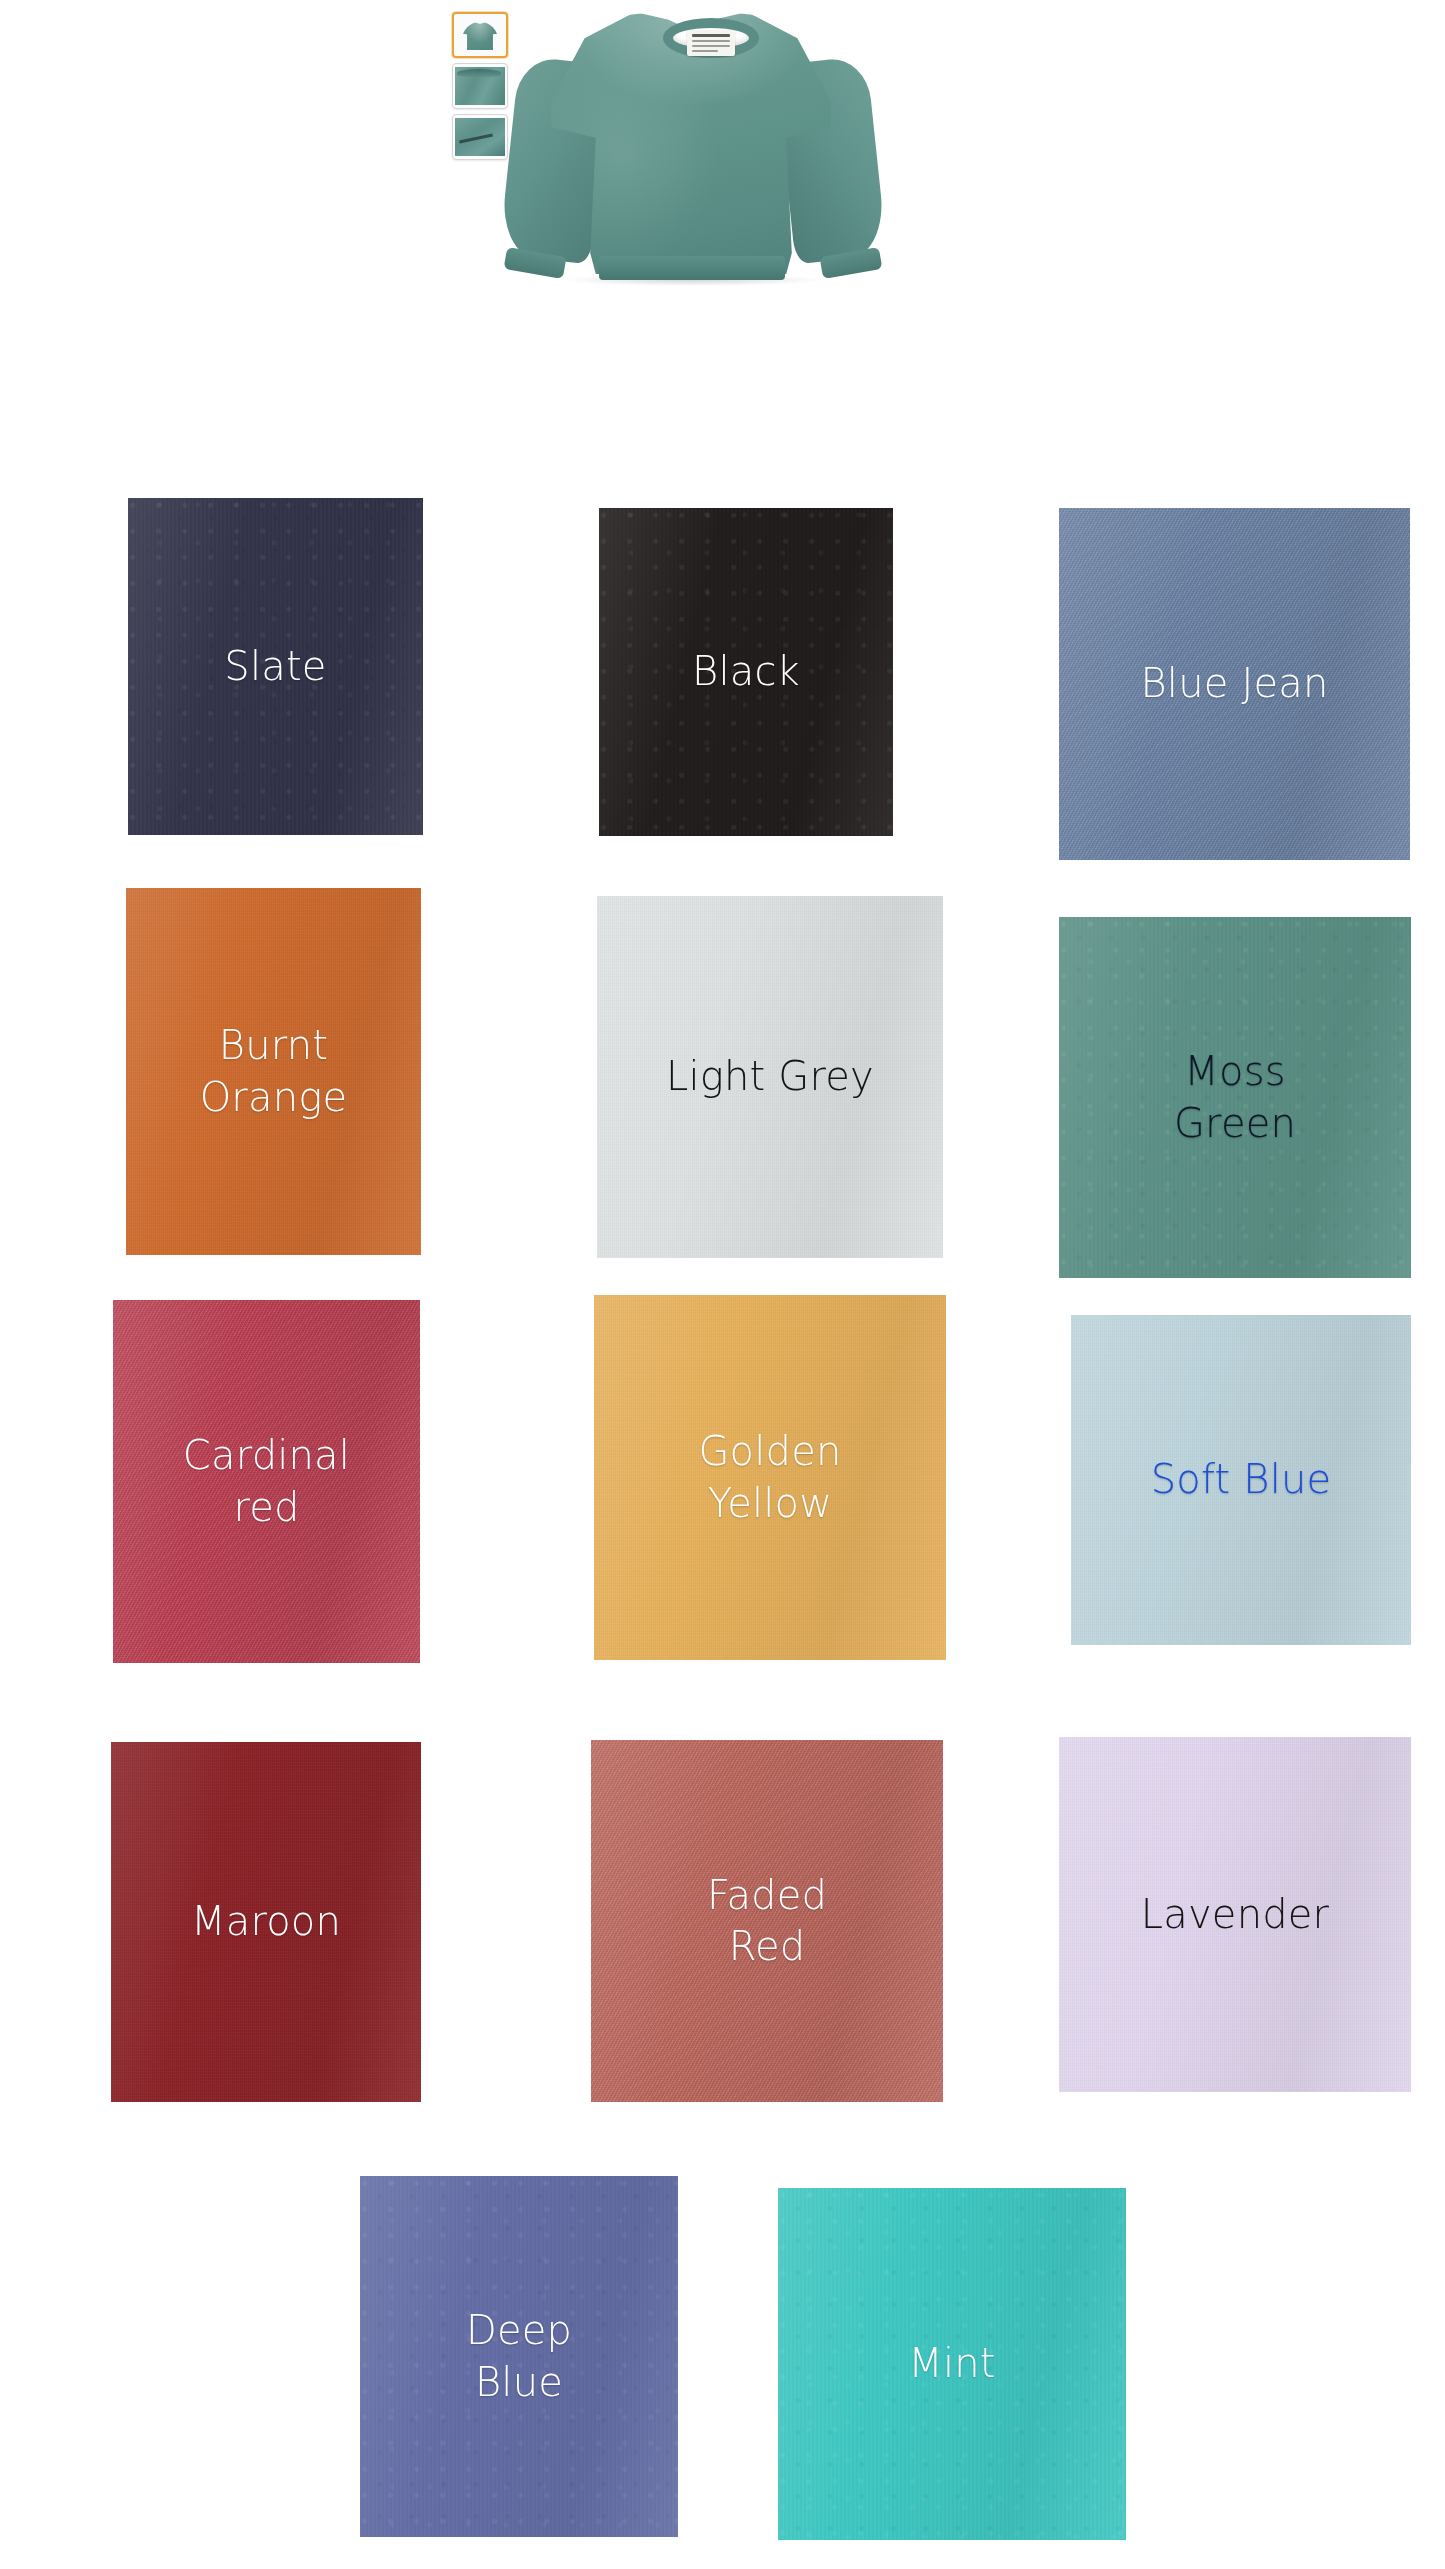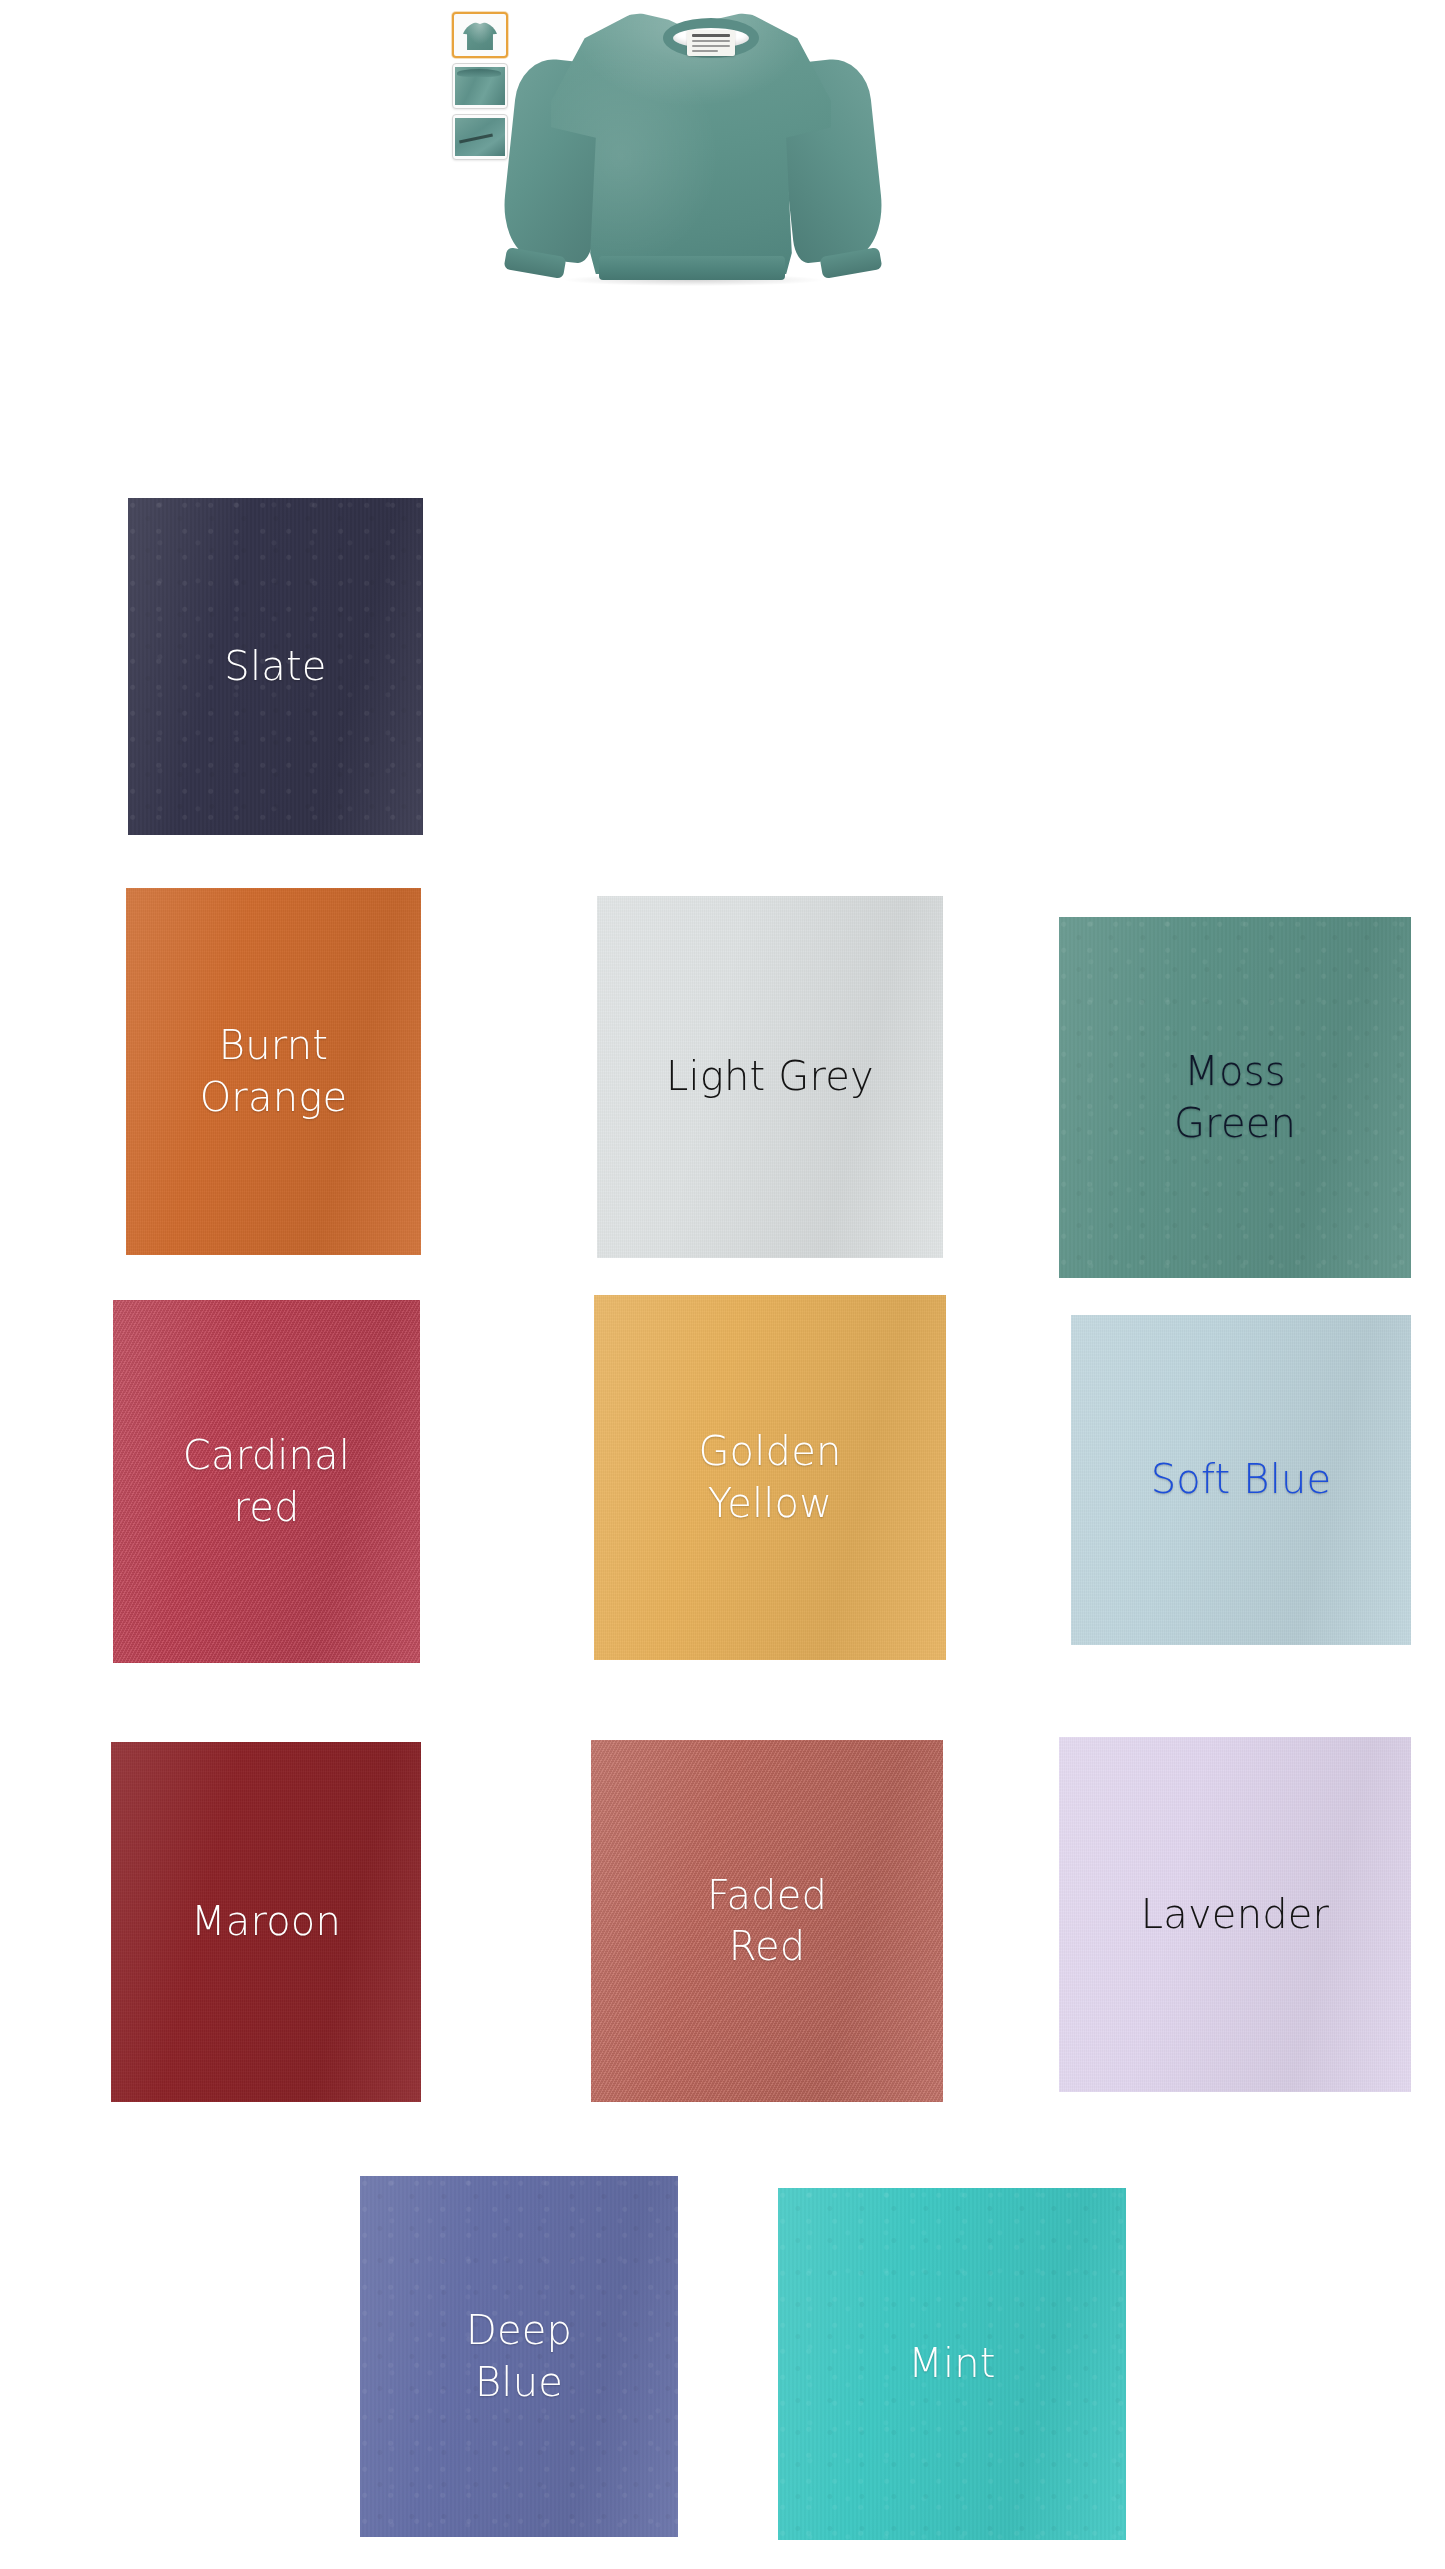--- a/index.html
+++ b/index.html
@@ -249,20 +249,30 @@
     </div>
   </div>
 </div>
 
 <div class="swatch-grid">
     <div class="swatch fleece" style="left: 80px; top: 498px; width: 295px; height: 337px; background: rgb(51, 51, 74);">
       <span class="tex"></span>
       <span class="sheen"></span>
       <span class="swatch-label lbl-light" style="color: rgb(255, 255, 255);">Slate</span>
     </div>
+    <div class="swatch fleece" style="left: 551px; top: 508px; width: 294px; height: 328px; background: rgb(32, 29, 28);">
+      <span class="tex"></span>
+      <span class="sheen"></span>
+      <span class="swatch-label lbl-light" style="color: rgb(255, 255, 255);">Black</span>
+    </div>
+    <div class="swatch denim" style="left: 1011px; top: 508px; width: 351px; height: 352px; background: rgb(109, 132, 168);">
+      <span class="tex"></span>
+      <span class="sheen"></span>
+      <span class="swatch-label lbl-light" style="color: rgb(255, 255, 255);">Blue Jean</span>
+    </div>
     <div class="swatch " style="left: 78px; top: 888px; width: 295px; height: 367px; background: rgb(207, 107, 46);">
       <span class="tex"></span>
       <span class="sheen"></span>
       <span class="swatch-label lbl-light" style="color: #ffffff;">Burnt
 Orange</span>
     </div>
     <div class="swatch " style="left: 549px; top: 896px; width: 346px; height: 362px; background: rgb(223, 227, 228);">
       <span class="tex"></span>
       <span class="sheen"></span>
       <span class="swatch-label lbl-dark" style="color: rgb(20, 20, 20);">Light Grey</span>

